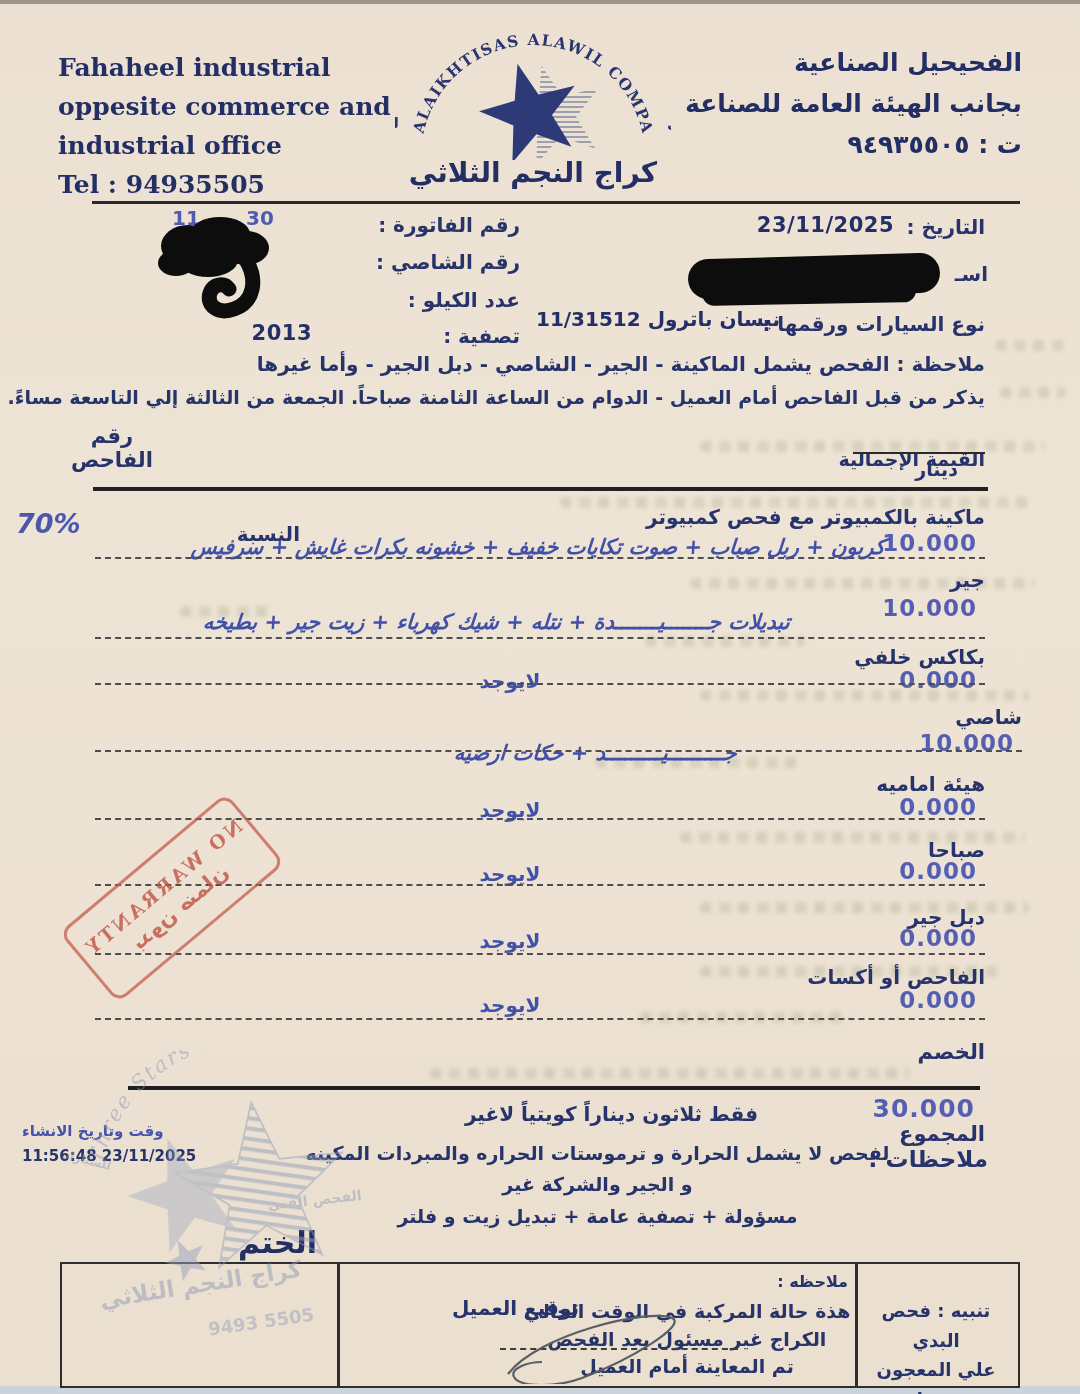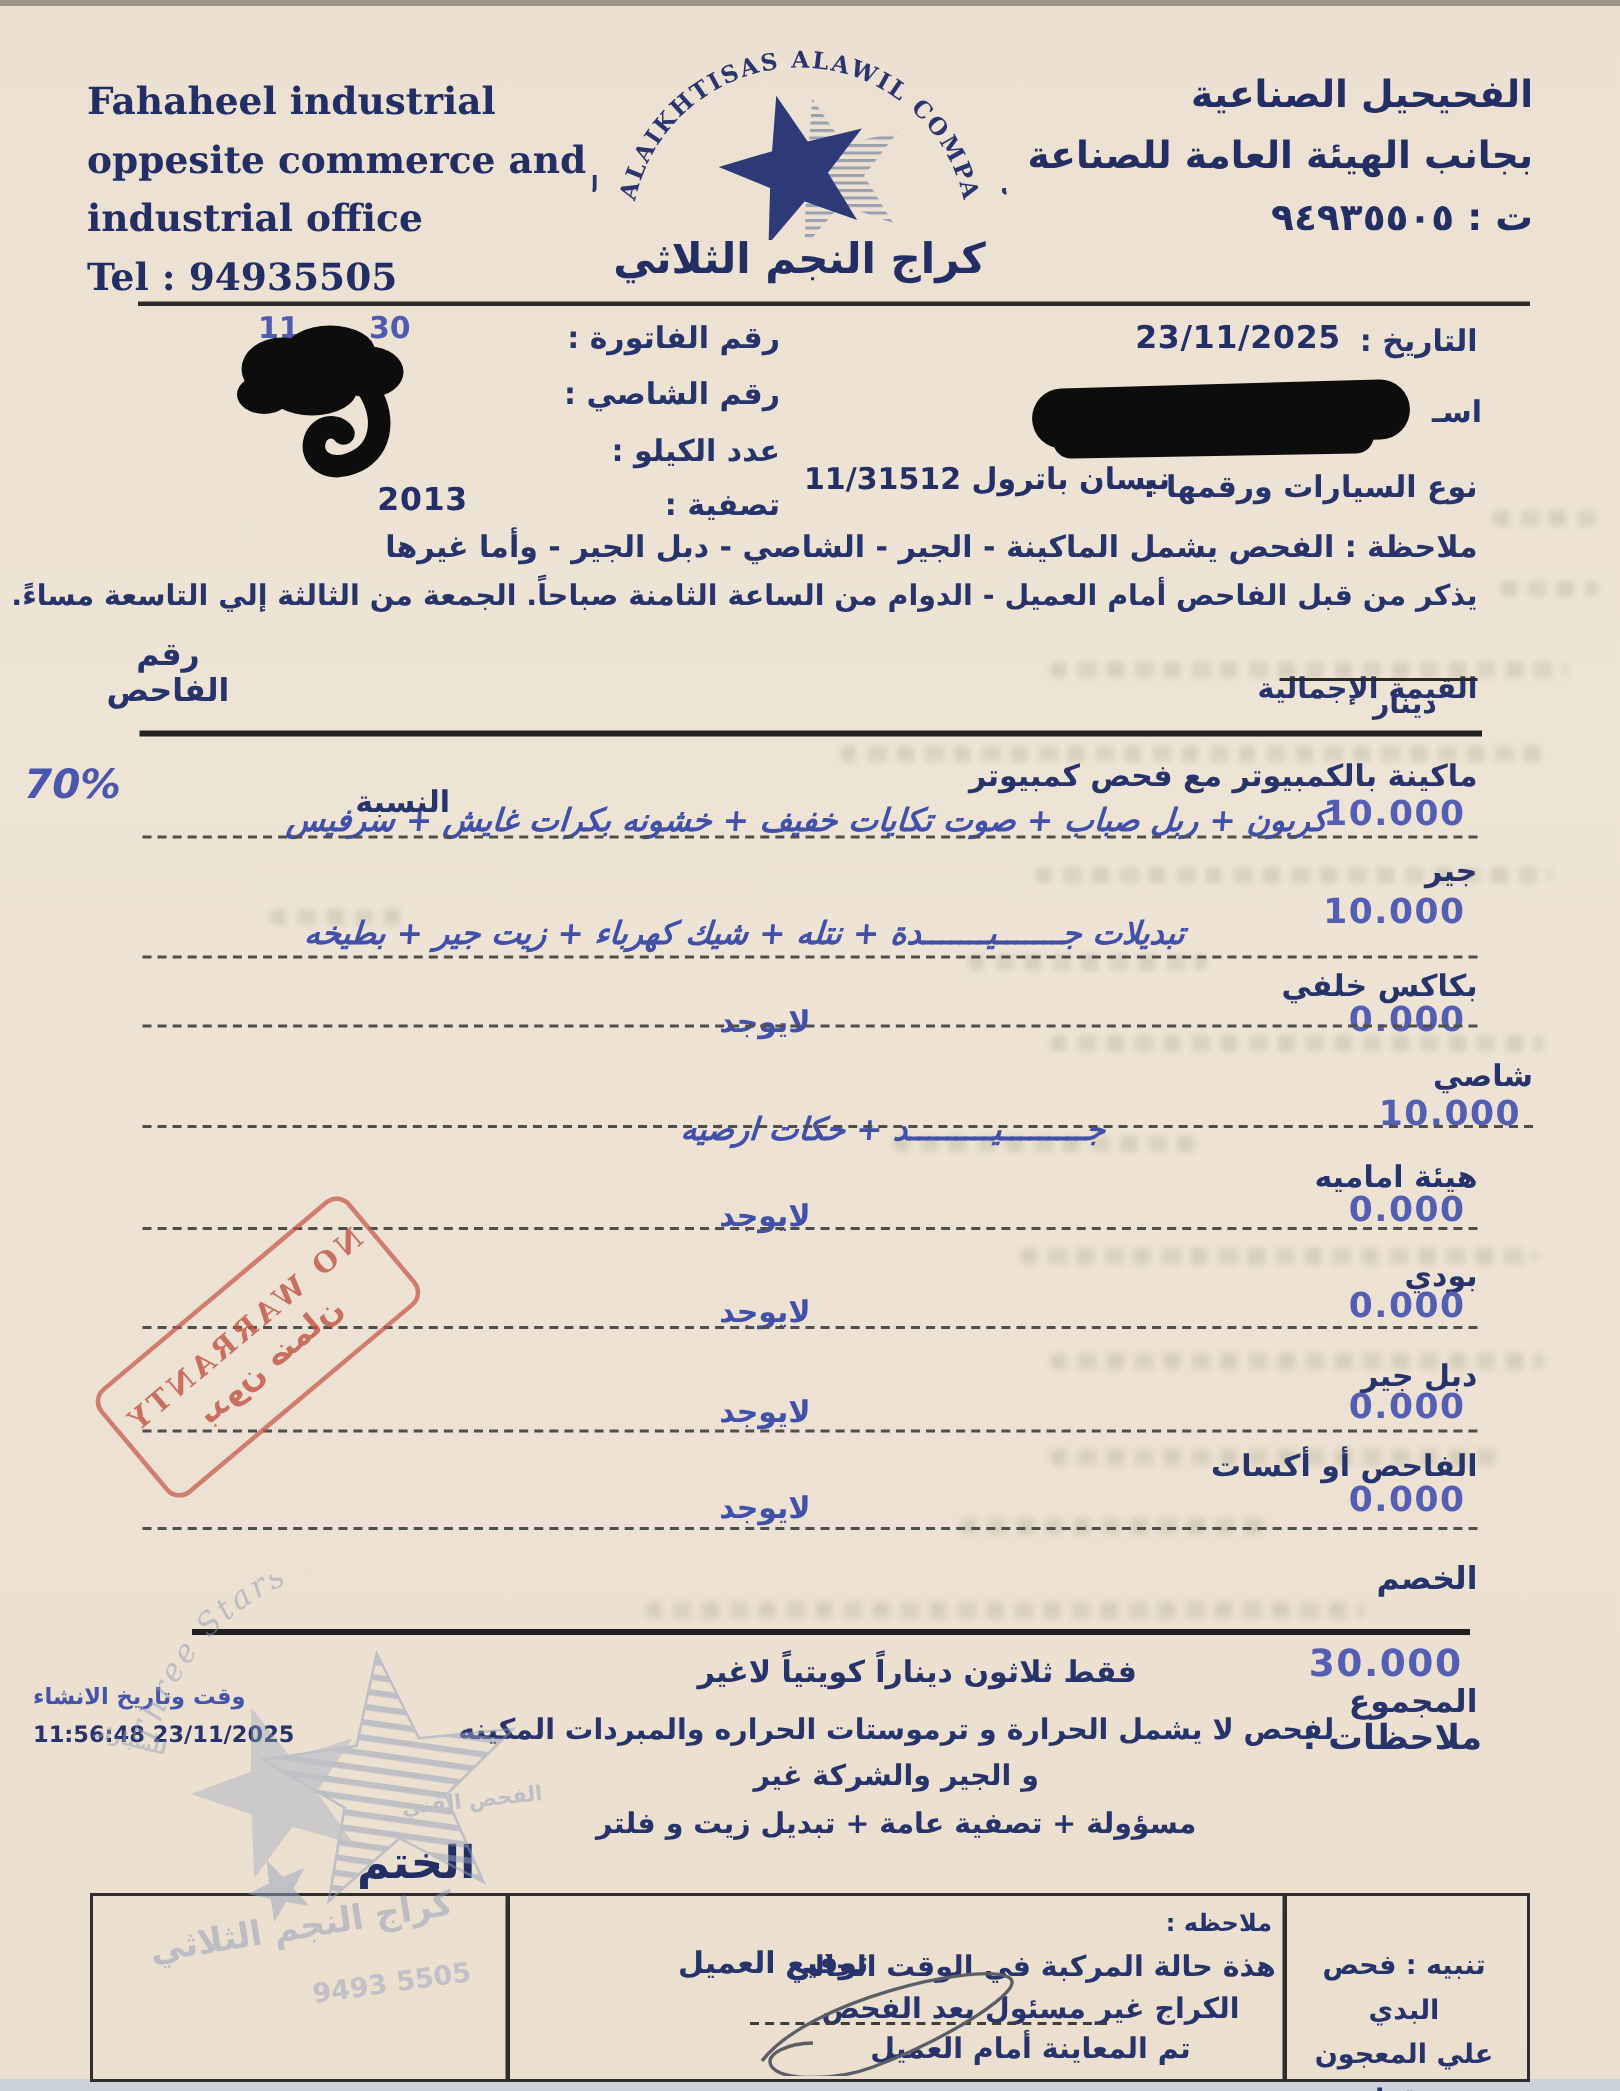--- a/index.html
+++ b/index.html
@@ -205,21 +205,21 @@
   </div>
 
   <div class="row" style="top:772px;">
     <span class="rlabel">هيئة اماميه</span>
     <span class="rvalue" style="top:22px;">0.000</span>
     <span class="rnote none-note" style="top:26px;">لايوجد</span>
     <div class="dash" style="top:46px;"></div>
   </div>
 
   <div class="row" style="top:838px;">
-    <span class="rlabel">بودي</span>
+    <span class="rlabel">صباحا</span>
     <span class="rvalue" style="top:20px;">0.000</span>
     <span class="rnote none-note" style="top:24px;">لايوجد</span>
     <div class="dash" style="top:46px;"></div>
   </div>
 
   <div class="row" style="top:905px;">
     <span class="rlabel">دبل جير</span>
     <span class="rvalue" style="top:20px;">0.000</span>
     <span class="rnote none-note" style="top:24px;">لايوجد</span>
     <div class="dash" style="top:48px;"></div>

